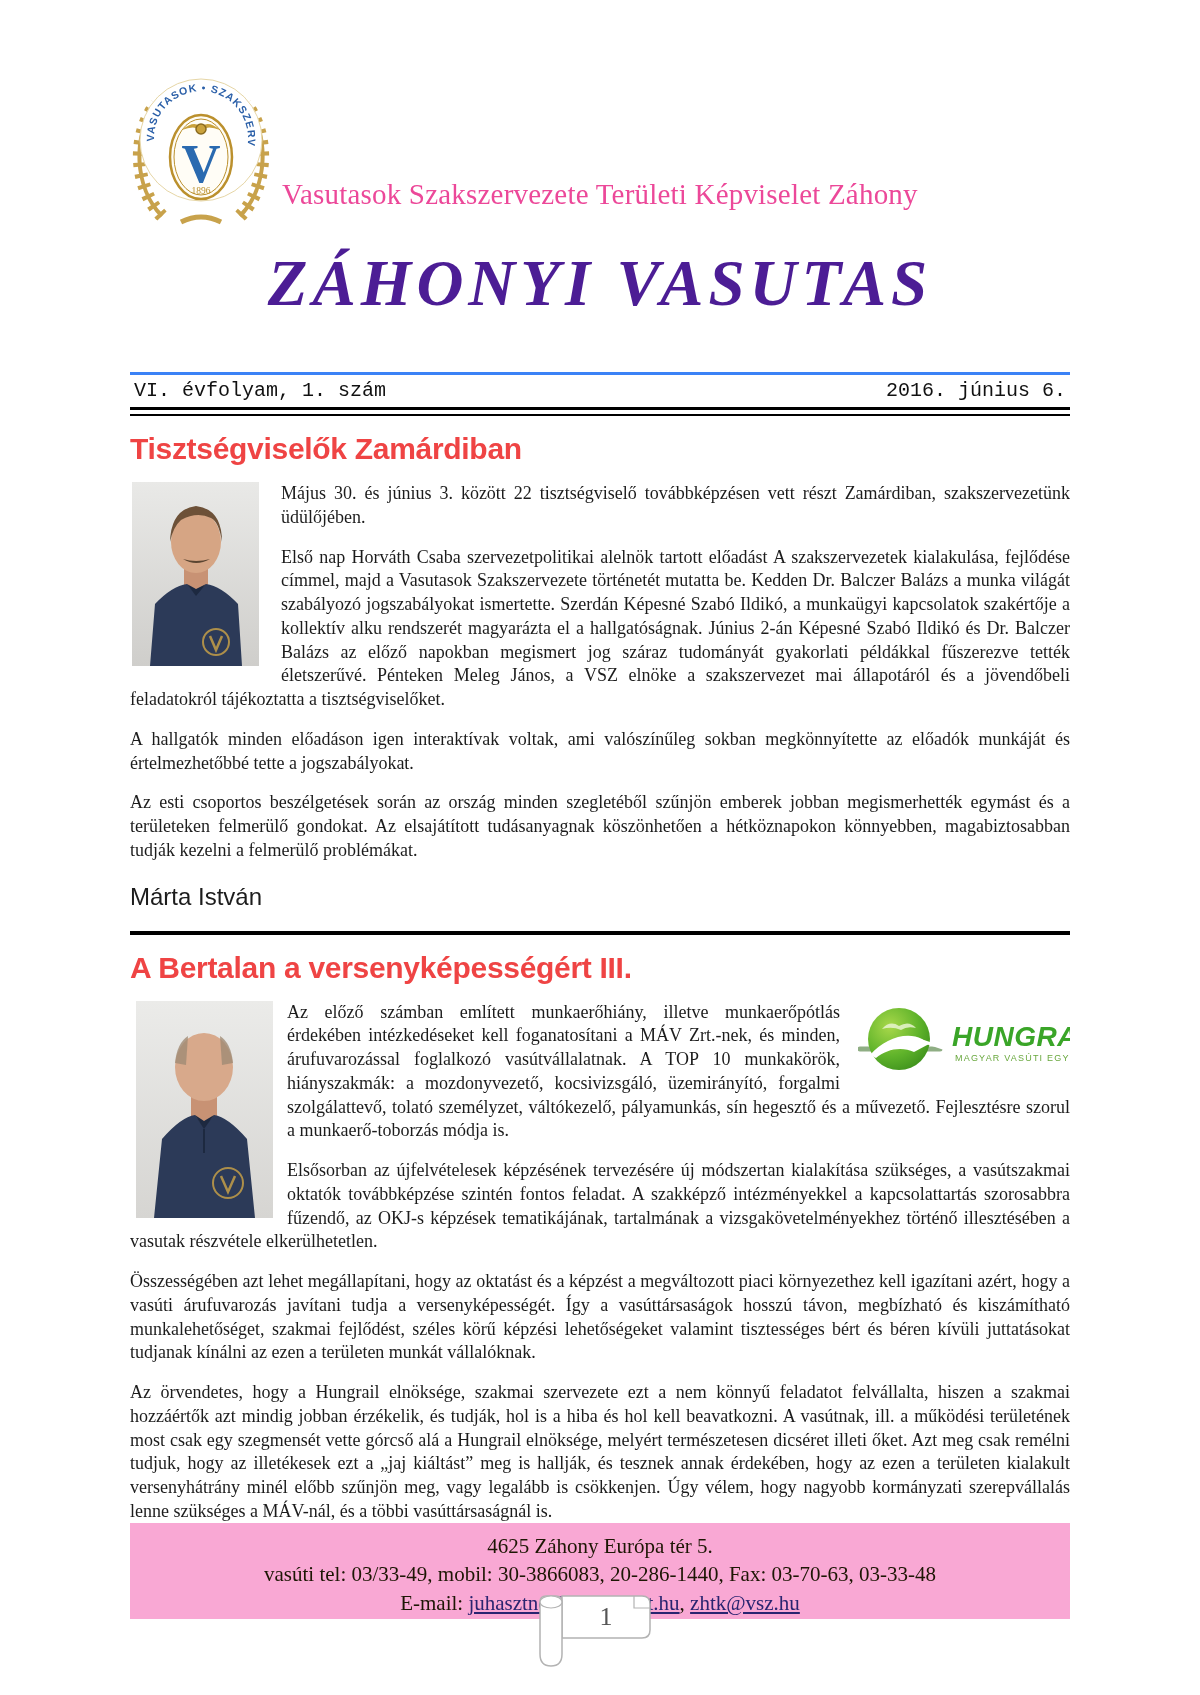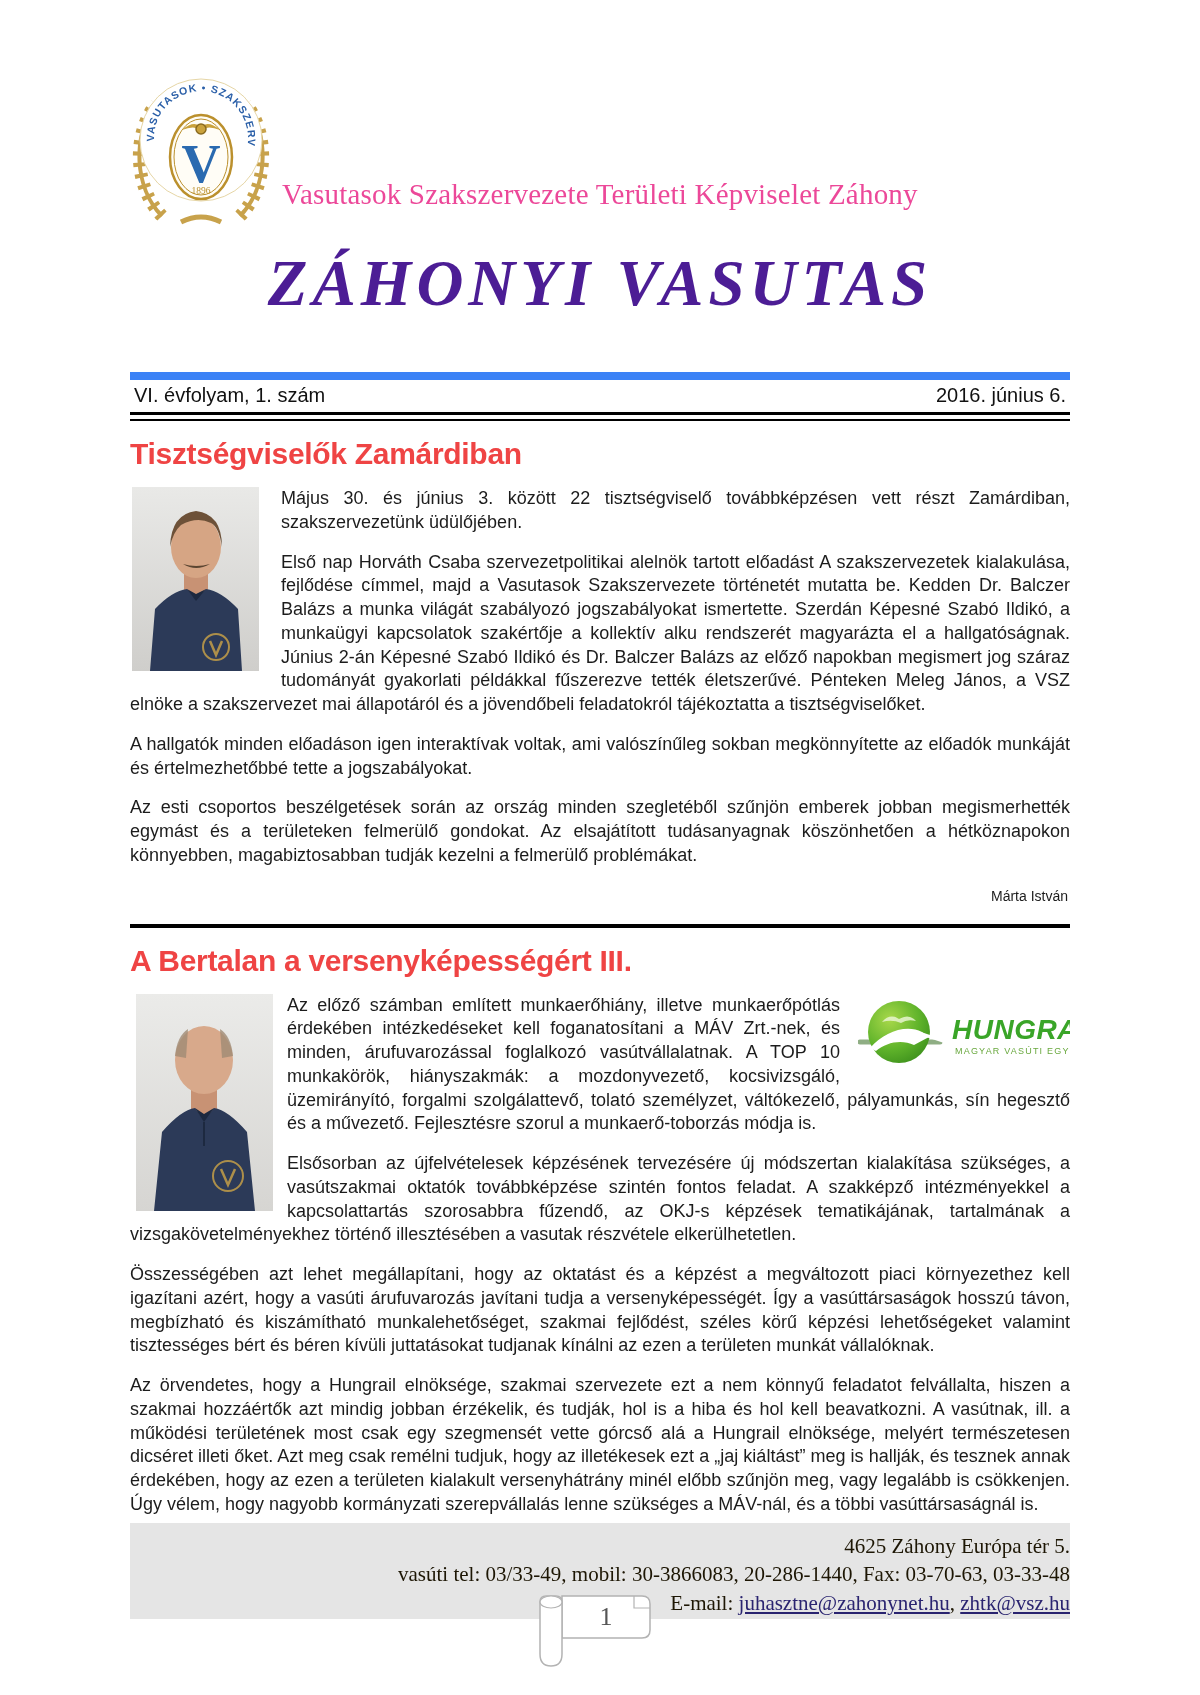--- a/index.html
+++ b/index.html
@@ -17,43 +17,43 @@
     font-family:"Liberation Serif", serif; font-size:29px; color:#ec4899;
     white-space:nowrap; letter-spacing:0.2px;
   }
   .nl-title {
     position:absolute; left:0; right:0; top:246px; text-align:center;
     font-family:"Liberation Serif", serif; font-style:italic; font-weight:bold;
     font-size:65px; color:#4c1d95; letter-spacing:5px; white-space:nowrap;
   }
   
   .issue-bar {
-    margin:0 130px; border-top:8px solid #3b82f6; border-bottom:3px solid #000;
+    margin:0 130px; border-top:3px solid #3b82f6; border-bottom:3px solid #000;
     display:flex; justify-content:space-between; align-items:baseline;
-    padding:4px 4px 5px; font-family:Liberation Sans, sans-serif; font-size:20px; color:#111;
+    padding:4px 4px 5px; font-family:Liberation Mono, monospace; font-size:20px; color:#111;
   }
   .thin-rule { margin:4px 130px 0; height:2px; background:#000; }
   
   .body-col { margin:0 130px; }
   .article h1 {
     font-size:30px; font-weight:bold; color:#ef4444; letter-spacing:-0.3px;
     margin:16px 0 12px;
   }
-  .article p { margin:16px 0 13px; font-size:18px; line-height:1.32; text-align:justify; }
+  .article p { margin:16px 0 13px; font-size:18px; line-height:1.32; text-align:justify;font-family:Liberation Serif, serif; }
   .photo { background:#dcdcda; }
   .photo-1 { float:left; width:127px; height:184px; margin:4px 22px 6px 2px; }
   .photo-2 { float:left; width:137px; height:217px; margin:4px 14px 6px 6px; }
   .hungrail { float:right; width:212px; height:82px; margin:2px 0 8px 18px; }
-  .signature { clear:right; text-align:right; font-size:14px; margin:20px 2px 20px 0; }
+  .signature { clear:right; text-align:left; font-size:24px; margin:20px 2px 20px 0; }
   .divider { clear:both; height:4px; background:#000; margin:4px 0 6px; }
   
   .footer {
     position:absolute; left:130px; right:130px; top:1523px; height:96px;
-    background:#e5e5e5; box-sizing:border-box; padding-top:9px;
-    text-align:right; font-family:"Liberation Serif", serif; font-size:21px;
+    background:#f9a8d4; box-sizing:border-box; padding-top:9px;
+    text-align:center; font-family:"Liberation Serif", serif; font-size:21px;
     color:#1d1604; line-height:1.35;
   }
   .footer a { color:#2a2470; text-decoration:underline; cursor:pointer; }
   
   .scroll-wrap {
     position:absolute; top:1592px; left:50%; margin-left:-62px;
     width:116px; height:92px; z-index:5;
   }
   .scroll-num {
     position:absolute; left:24px; width:88px; top:10px; text-align:center;

